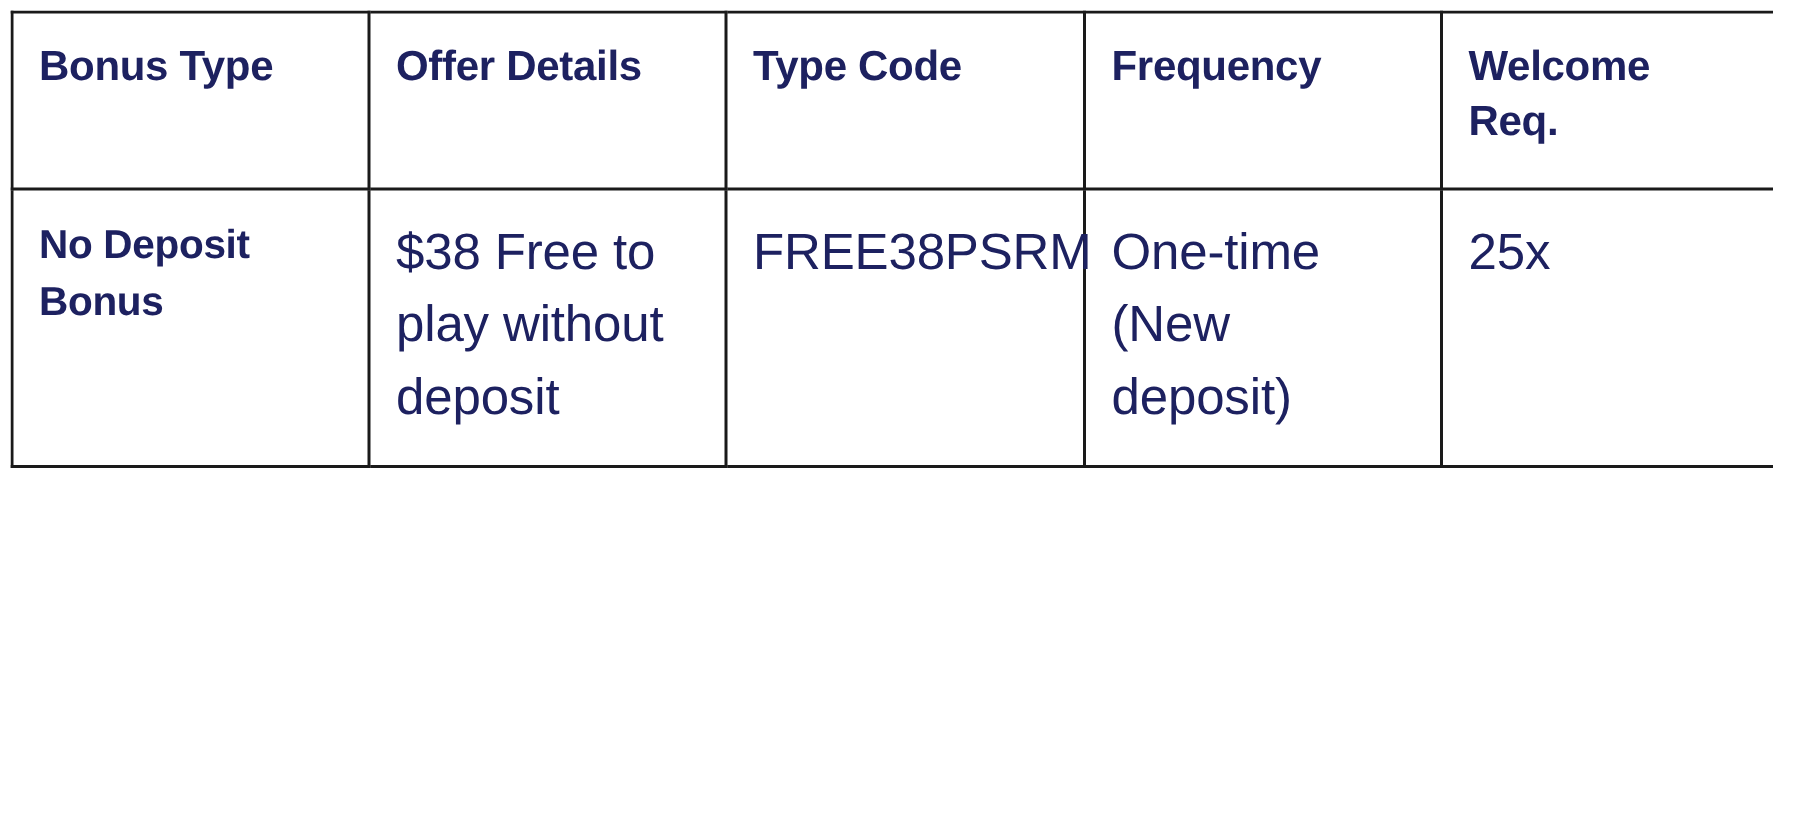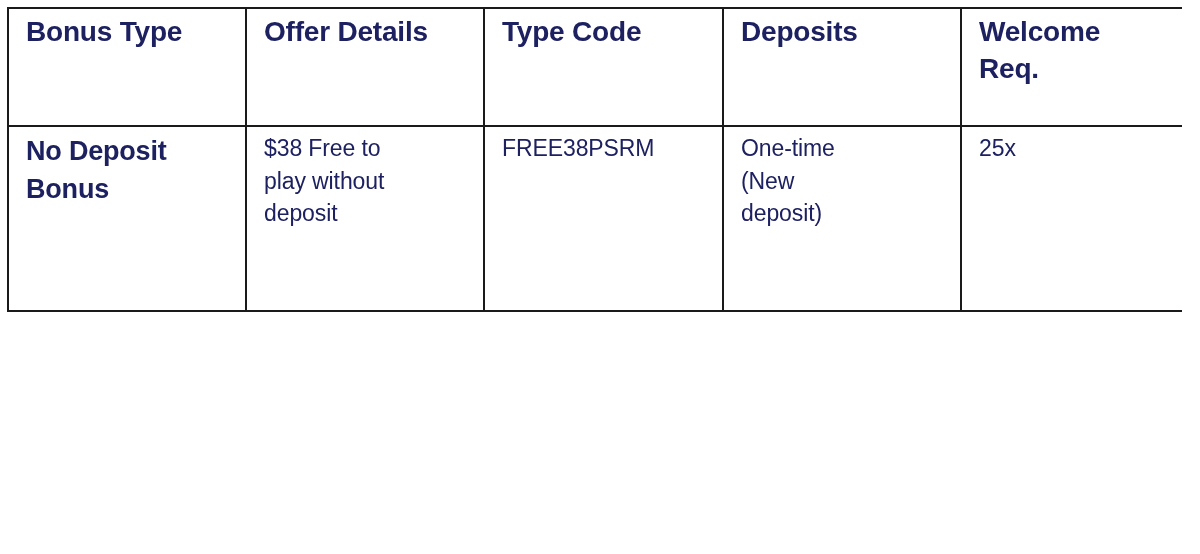--- a/index.html
+++ b/index.html
@@ -34,36 +34,36 @@
   table.bonus-table col.c1 { width: 238px; }
   table.bonus-table col.c2 { width: 239px; }
   table.bonus-table col.c3 { width: 238px; }
   table.bonus-table col.c4 { width: 222px; }
 
   table.bonus-table th,
   table.bonus-table td {
     border: 2px solid #1a1a1a;
     vertical-align: top;
     text-align: left;
-    padding: 5px 16px 17px 17px;
+    padding: 17px 16px 17px 17px;
     color: #1d2160;
     box-sizing: border-box;
   }
 
   table.bonus-table th {
     font-weight: 700;
     font-size: 28px;
     line-height: 1.32;
     letter-spacing: -0.2px;
     height: 118px;
   }
 
   table.bonus-table td {
     font-weight: 400;
-    font-size: 23px;
+    font-size: 34px;
     line-height: 1.42;
     letter-spacing: -0.1px;
   }
 
   table.bonus-table td.rowhead {
     font-weight: 700;
     font-size: 27px;
     letter-spacing: -0.2px;
     margin-left: 38px;
   }
@@ -93,21 +93,21 @@
         <th>
           <span class="cell-text">Bonus Type</span>
         </th>
         <th>
           <span class="cell-text">Offer Details</span>
         </th>
         <th>
           <span class="cell-text">Type Code</span>
         </th>
         <th>
-          <span class="cell-text">Deposits</span>
+          <span class="cell-text">Frequency</span>
         </th>
         <th>
           <span class="cell-text">Welcome
 Req.</span>
         </th>
       </tr>
     </thead>
     <tbody>
       <tr class="row-nodeposit">
         <td class="rowhead">

